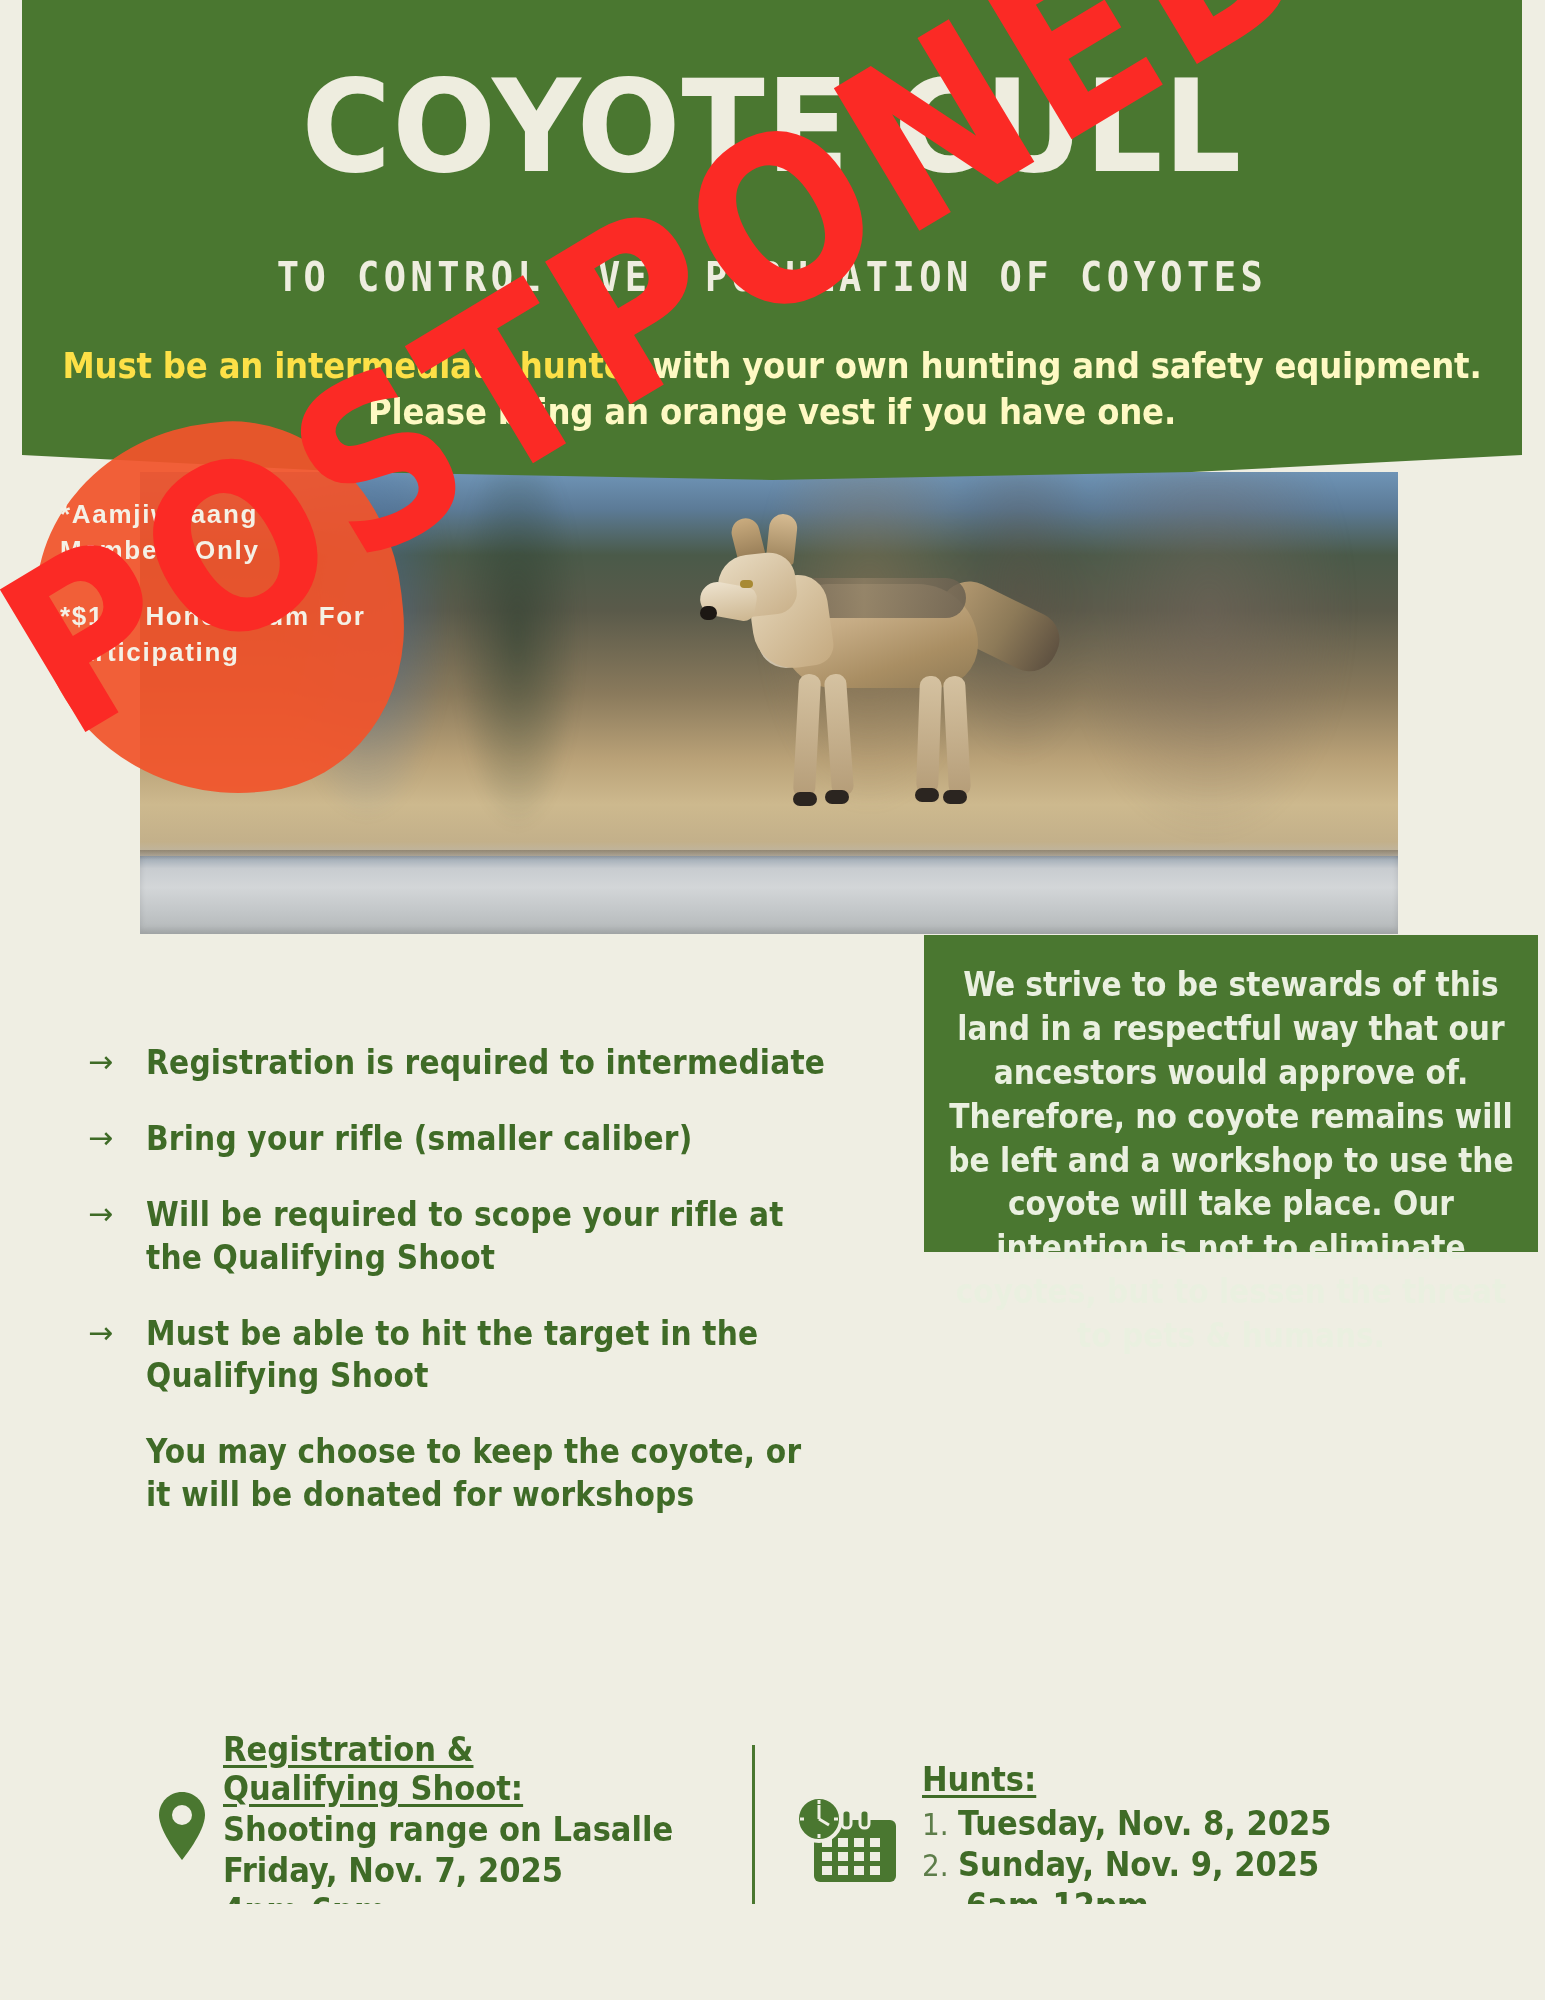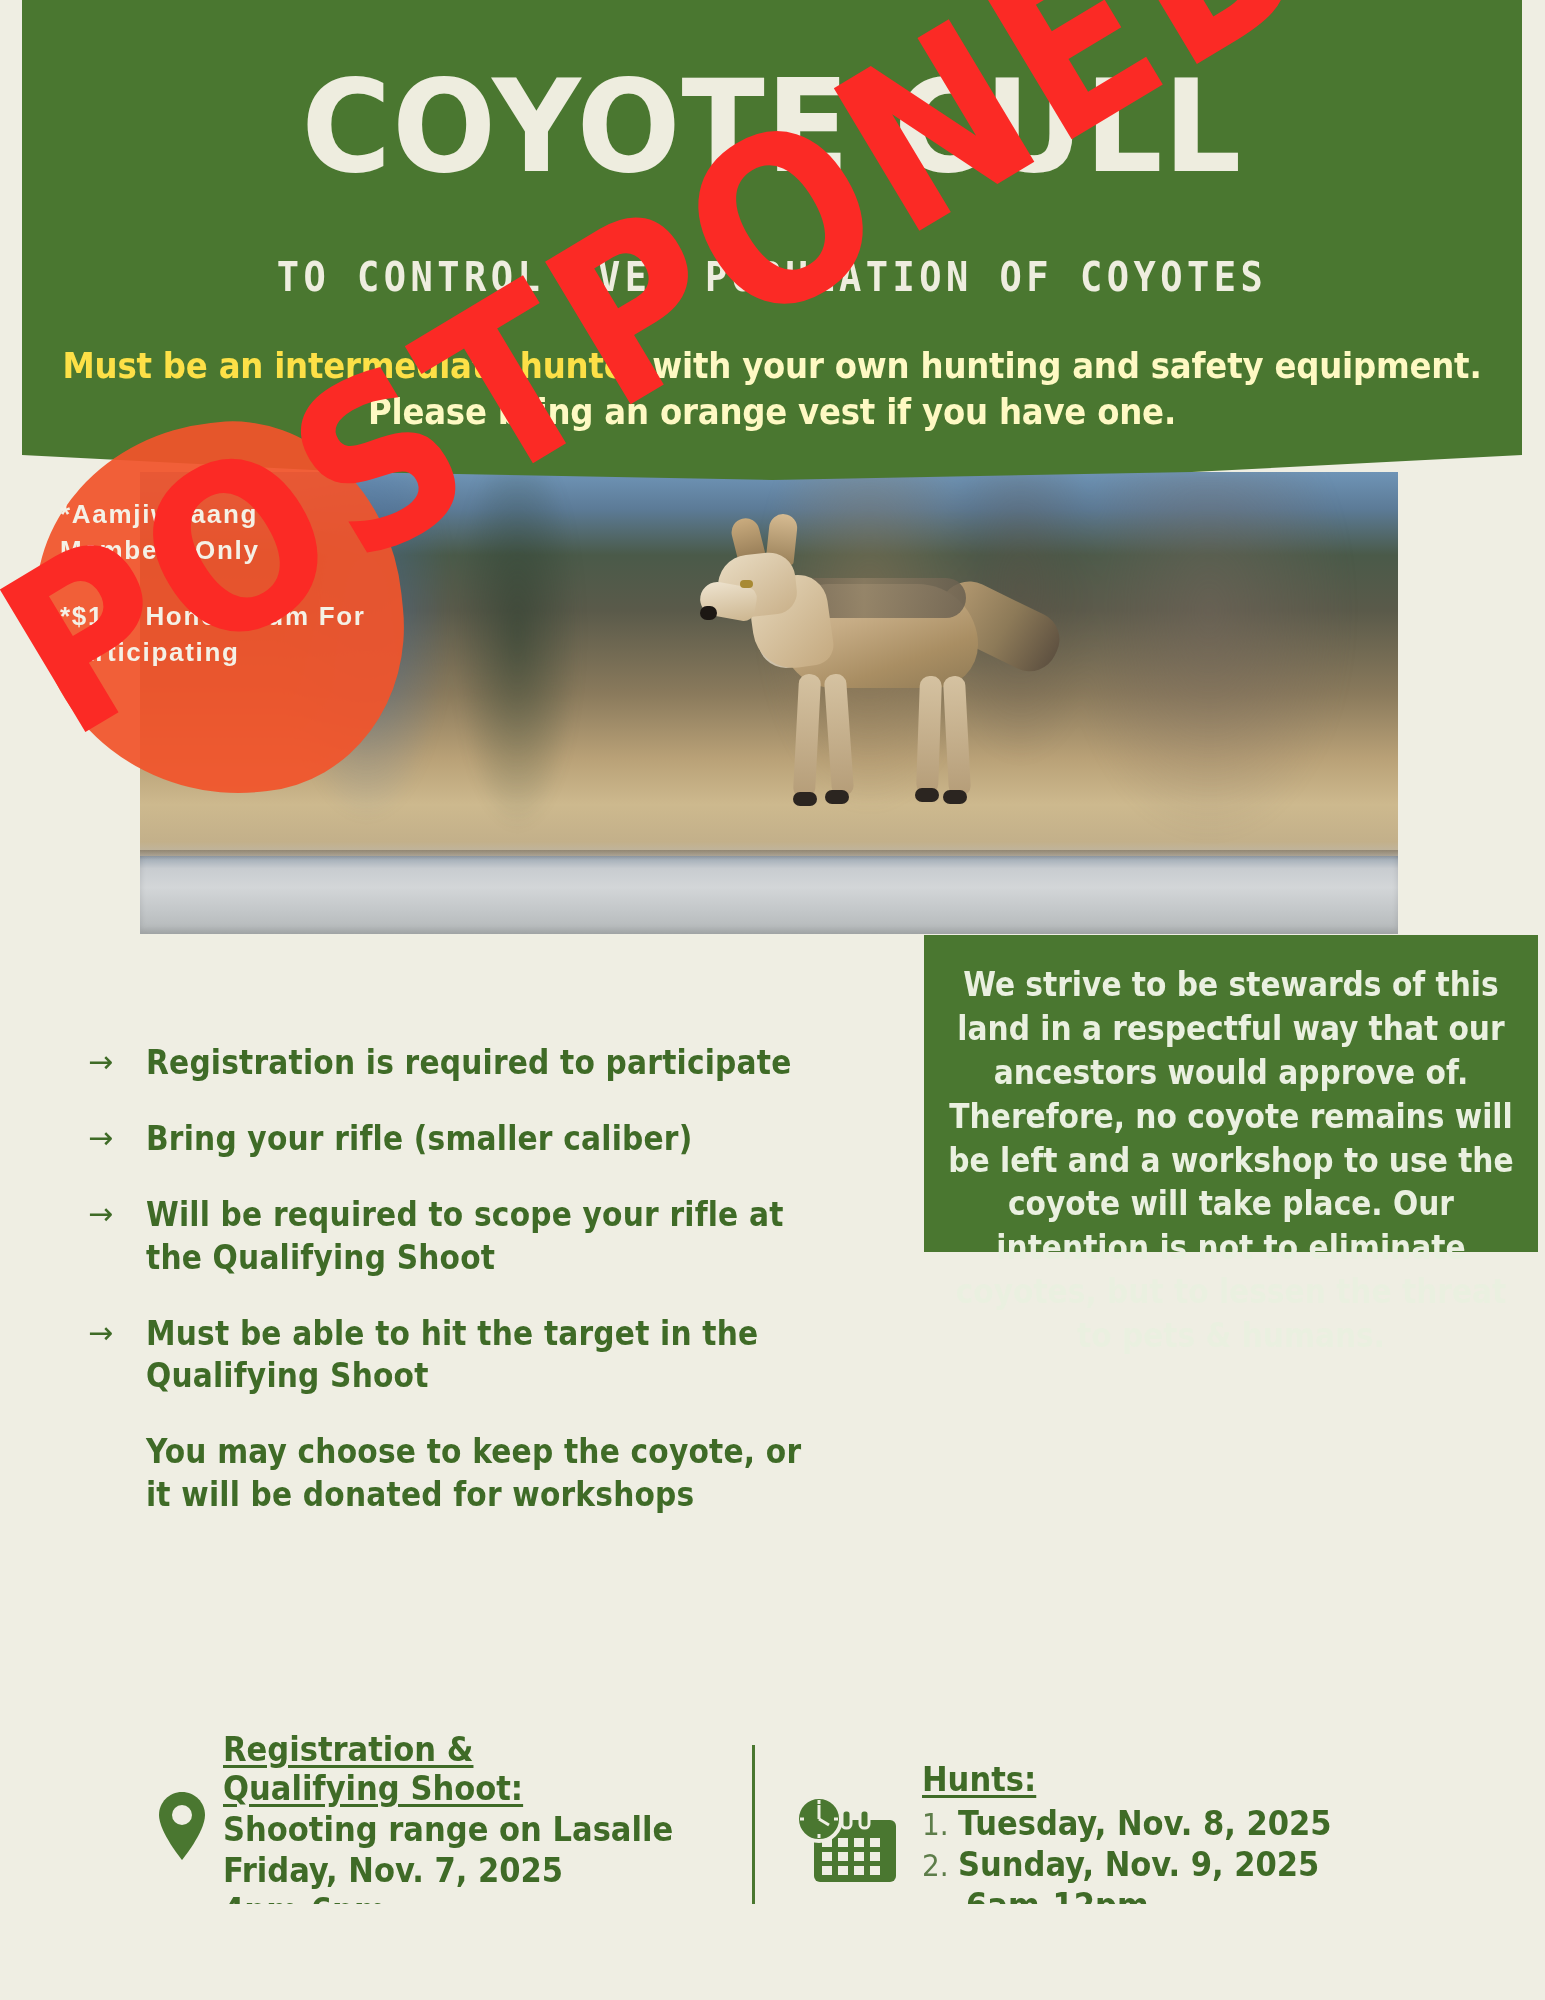--- a/index.html
+++ b/index.html
@@ -240,21 +240,21 @@
 
   <div class="blob"></div>
   <div class="blob-text">
     <p>*Aamjiwnaang Members Only</p>
     <p>*$100 Honorarium For Participating</p>
   </div>
 
   <div class="bullets">
     <div class="bullet">
       <span class="arrow">→</span>
-      <span class="btxt">Registration is required to participate</span>
+      <span class="btxt">Registration is required to intermediate</span>
     </div>
     <div class="bullet">
       <span class="arrow">→</span>
       <span class="btxt">Bring your rifle (smaller caliber)</span>
     </div>
     <div class="bullet">
       <span class="arrow">→</span>
       <span class="btxt">Will be required to scope your rifle at the Qualifying Shoot</span>
     </div>
     <div class="bullet">

